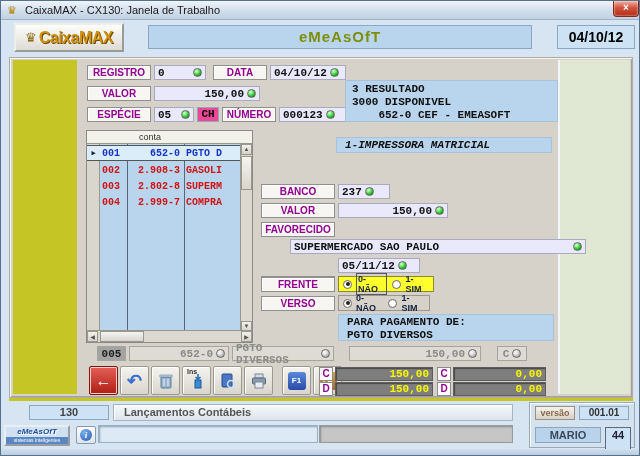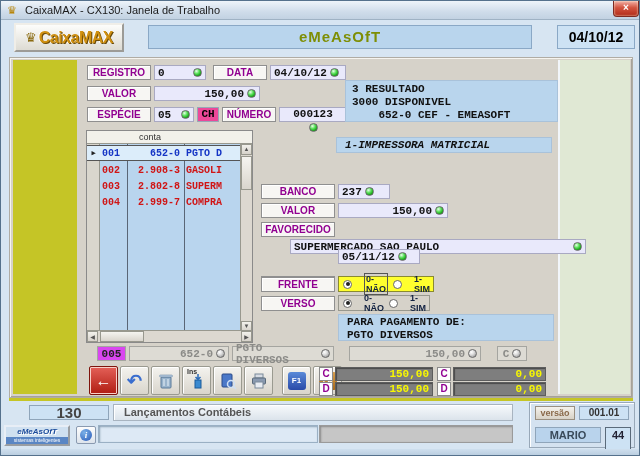--- a/index.html
+++ b/index.html
@@ -81,21 +81,21 @@
   .sthumb{position:absolute;background:linear-gradient(#f5f4f0,#d9d5cd);border:1px solid #98988e;}
   #vtrack{position:absolute;right:0;top:13px;width:12px;height:188px;background:#dcd8d0;
     border-left:1px solid #98988e;}
   #htrack{position:absolute;left:0;bottom:0;width:165px;height:12px;background:#dcd8d0;
     border-top:1px solid #98988e;}
   
   .stfield{background:#dddbd4;border:1px solid #a5a5a0;height:15px;display:flex;
     align-items:center;gap:3px;padding:0 3px;color:#8b8b88;
     font-family:"Liberation Mono",monospace;font-weight:bold;font-size:11px;}
   .stfield.right{justify-content:flex-end;}
-  .stfield.blue{background:#d946ef;color:#222;justify-content:center;}
+  .stfield.blue{background:#a3a3a3;color:#222;justify-content:center;}
   
   .tbtn{top:365px;width:29px;height:29px;border:1px solid #9a9a90;border-radius:2px;
     background:linear-gradient(#f4f3ef,#d9d5cc);box-shadow:inset 1px 1px 0 #fff;
     display:flex;align-items:center;justify-content:center;cursor:pointer;
     font-weight:bold;}
   .tbtn.back{background:linear-gradient(#e46058,#b01d12);border-color:#7e140c;
     color:#fff;font-size:16px;box-shadow:inset 0 0 0 1px #f8d0c8;}
   .tbtn.undo{color:#3a6ecf;font-size:18px;line-height:18px;}
   .tbtn .inslab{position:absolute;top:1px;left:4px;font-size:7px;color:#333;}
   .keycap{width:18px;height:18px;border-radius:3px;color:#fff;font-size:8px;
@@ -107,30 +107,30 @@
     color:#f8f800;font-family:"Liberation Mono",monospace;font-weight:bold;font-size:11px;
     text-align:right;height:14px;line-height:12px;padding-right:3px;}
   
   .radiobox{height:16px;display:flex;align-items:center;gap:5px;padding:0 4px;
     font-weight:bold;font-size:9px;color:#102040;}
   .radiobox.yellow{background:#ffff2e;border:1px solid #8a8a30;}
   .radiobox.plain{background:#d6d2c9;border:1px solid #98988e;}
   .radio{width:9px;height:9px;border-radius:50%;border:1px solid #666;background:#fff;
     display:inline-flex;align-items:center;justify-content:center;flex:none;}
   .radio.on::after{content:"";width:4px;height:4px;border-radius:50%;background:#222;}
-  .opt{display:inline-flex;align-items:center;gap:12px;}
+  .opt{display:inline-flex;align-items:center;gap:4px;}
   .opt .boxed{border:1px solid #555;padding:0 1px;}
   
   #yellowline{left:8px;top:397px;width:624px;height:3px;background:#c5c526;}
   #namebar{left:112px;top:403px;width:400px;height:17px;
     background:linear-gradient(#f7fafc,#dbe3eb);border:1px solid #a8b4c0;
     box-shadow:inset 1px 1px 0 #fff;font-weight:bold;font-size:11px;color:#555;
     line-height:15px;padding-left:10px;}
   #code130{left:28px;top:404px;width:80px;height:15px;background:#cde2f4;
-    border:1px solid #8fa5ba;text-align:center;font-weight:bold;font-size:15px;
+    border:1px solid #8fa5ba;text-align:center;font-weight:bold;font-size:11px;
     color:#444;line-height:13px;}
   #frpanel{left:528px;top:401px;width:106px;height:46px;background:#d4e2f0;
     border:1px solid #98a8b8;box-shadow:inset 1px 1px 0 #fff;}
   #versaobtn{left:534px;top:405px;width:40px;height:14px;
     background:linear-gradient(#f4f2ec,#d8d2c6);border:1px solid #998f80;
     font-size:9px;font-weight:bold;color:#8a6a4a;text-align:center;line-height:12px;cursor:pointer;}
   #versaoval{left:578px;top:405px;width:50px;height:14px;background:#cde2f4;
     border:1px solid #8fa5ba;text-align:center;font-weight:bold;font-size:10px;
     color:#333;line-height:12px;}
   #userfield{left:534px;top:426px;width:66px;height:16px;background:#b9d3ec;
@@ -196,21 +196,21 @@
     <span>150,00</span>
       <span class="led"></span>
   </div>
   <div class="abs lbl" style="left:86px;top:106px;width:64px;">ESPÉCIE</div>
   <div class="abs val" style="left:153px;top:106px;width:40px;justify-content:space-between;">
     <span>05</span>
       <span class="led"></span>
   </div>
   <div class="abs" style="left:196px;top:106px;width:22px;height:15px;background:#ec4899;border:1px solid #97a7b7;text-align:center;font-family:'Liberation Mono',monospace;font-weight:bold;font-size:11px;line-height:13px;">CH</div>
   <div class="abs lbl" style="left:221px;top:106px;width:54px;">NÚMERO</div>
-  <div class="abs val" style="left:278px;top:106px;width:68px;flex-direction:column;">
+  <div class="abs val" style="left:278px;top:106px;width:68px;">
     <span>000123</span>
       <span class="led"></span>
   </div>
 
   <div class="abs bluebox" style="left:344px;top:79px;width:213px;height:42px;padding:2px 0 0 6px;">
     <div class="line">3 RESULTADO</div>
     <div class="line">3000 DISPONIVEL</div>
     <div class="line">    652-0 CEF - EMEASOFT</div>
   </div>
 
@@ -274,21 +274,21 @@
       <span class="led"></span>
   </div>
 
   <div class="abs lbl" style="left:260px;top:221px;width:74px;">FAVORECIDO</div>
   <div class="abs val between" style="left:261px;top:238px;width:296px;margin-left:28px;">
     <span>SUPERMERCADO SAO PAULO</span>
       <span class="led"></span>
   </div>
 
   <div class="abs lbl" style="left:260px;top:257px;width:74px;margin-top:18px;">BOM PARA</div>
-  <div class="abs val" style="left:337px;top:248px;width:82px;">
+  <div class="abs val" style="left:337px;top:257px;width:82px;">
     <span>05/11/12</span>
       <span class="led"></span>
   </div>
 
   <div class="abs lbl" style="left:260px;top:276px;width:74px;">FRENTE</div>
   <div class="abs radiobox yellow" style="left:337px;top:275px;width:96px;">
     <span class="opt">
         <span class="radio on"></span>
         <span class="boxed">0-NÃO</span>
       </span>

